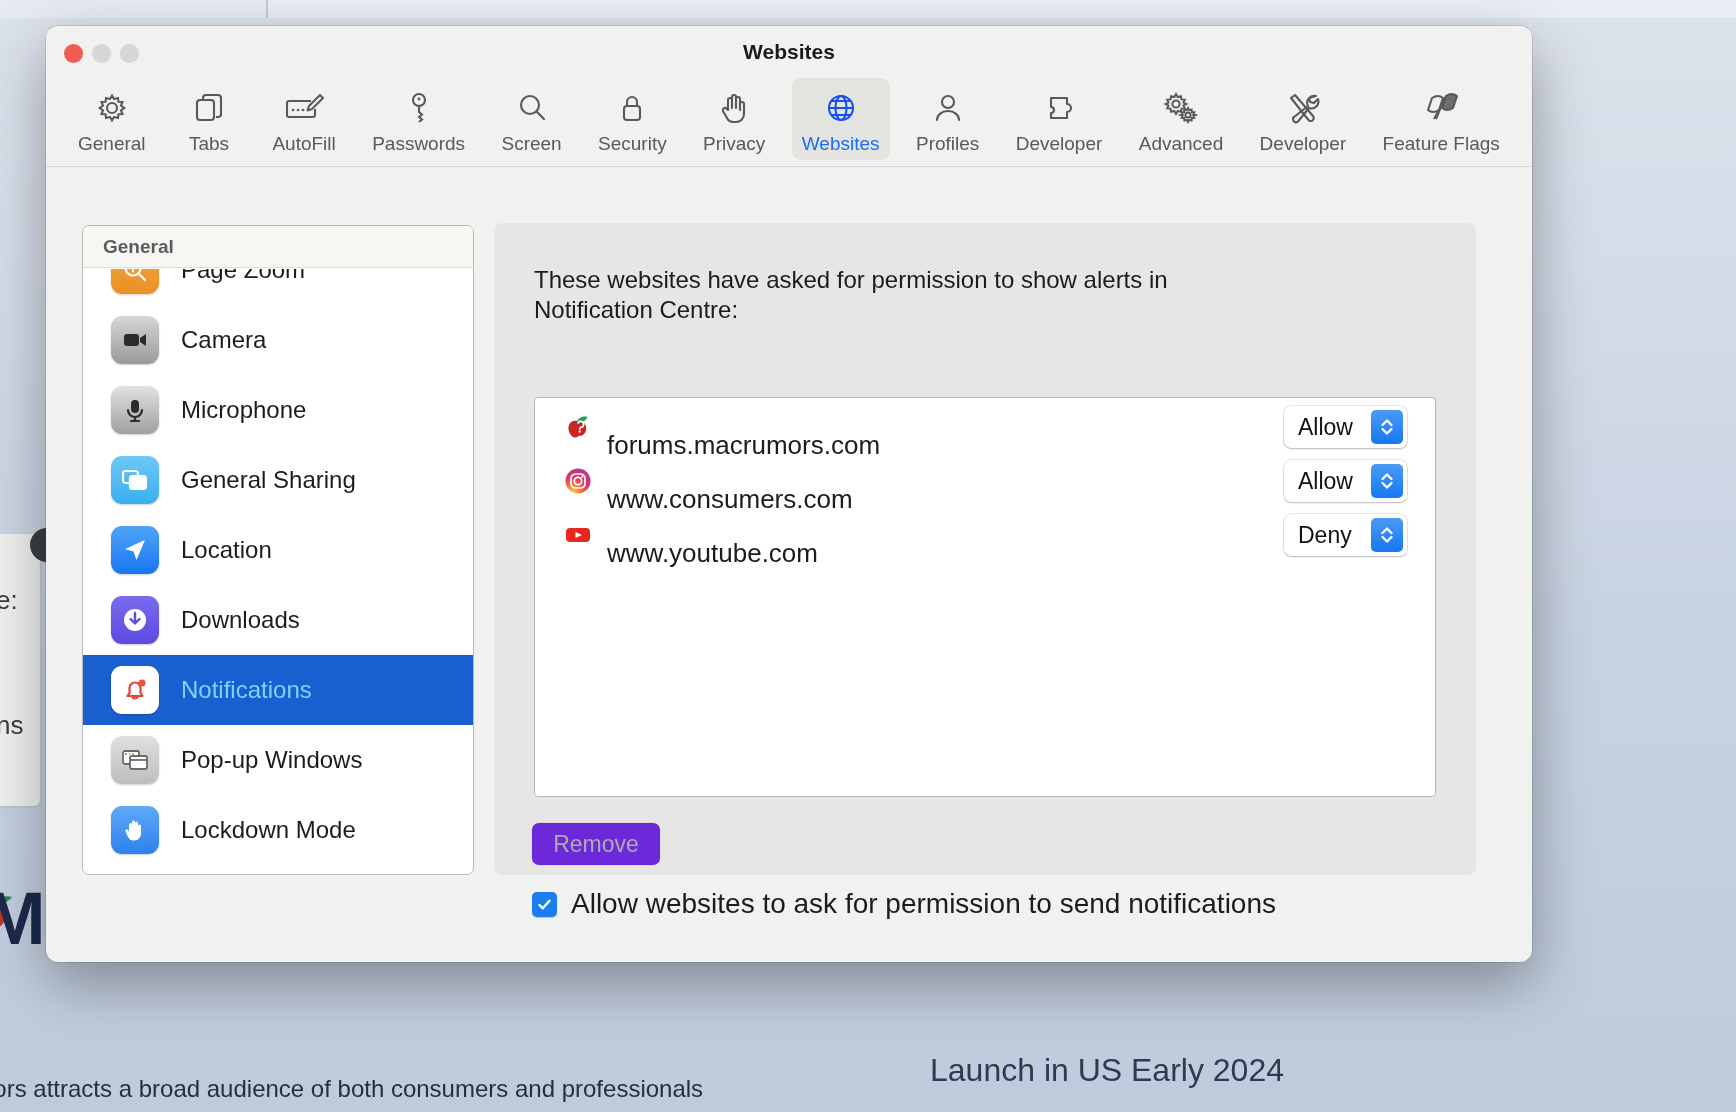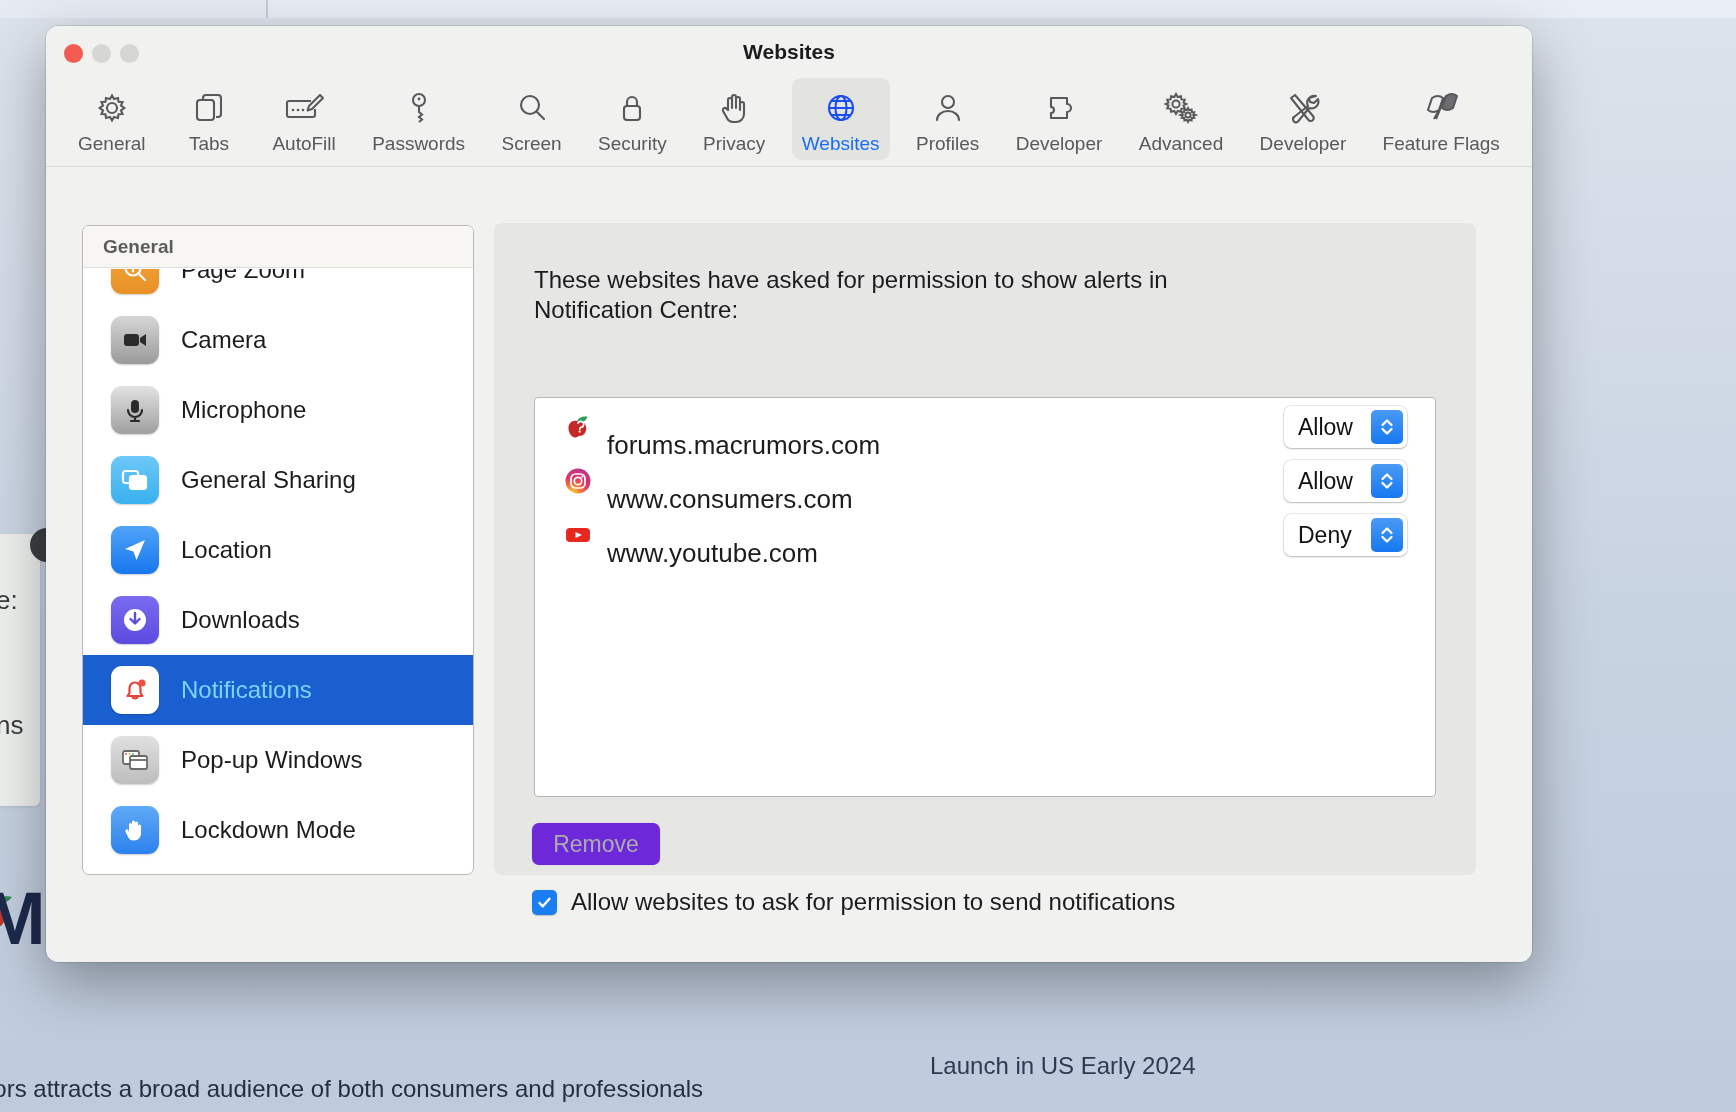--- a/index.html
+++ b/index.html
@@ -43,21 +43,21 @@
     letter-spacing: -2px; line-height: 1;
   }
   .bg-apple {
     position: absolute; left: -18px; top: 893px; width: 34px; height: 36px;
   }
   .bg-bottom-text {
     position: absolute; left: -40px; top: 1075px; font-size: 24px; color: #24303f;
     white-space: nowrap;
   }
   .bg-bottom-text2 {
-    position: absolute; left: 930px; top: 1052px; font-size: 24px; color: #2c3a52;
+    position: absolute; left: 930px; top: 1052px; font-size: 32px; color: #2c3a52;
     white-space: nowrap;
   }
 
   
   .window {
     position: absolute; left: 46px; top: 26px; width: 1486px; height: 936px;
     background: #f1f1ef; border-radius: 12px;
     box-shadow: 0 22px 60px rgba(0,0,0,.34), 0 0 0 0.5px rgba(0,0,0,.22);
     overflow: hidden;
   }
@@ -163,21 +163,21 @@
   }
   .allow-check {
     position: absolute; left: 38px; top: 665px; display: flex; align-items: center; gap: 14px;
   }
   .cbx {
     width: 25px; height: 25px; border-radius: 5px; background: #1a7ef0;
     display: flex; align-items: center; justify-content: center; flex: 0 0 25px;
     box-shadow: 0 0.5px 1px rgba(0,0,0,.2);
   }
   .cbx svg { display:block; }
-  .allow-label { font-size: 24px; color: #1c1c1e; white-space: nowrap; }
+  .allow-label { font-size: 28px; color: #1c1c1e; white-space: nowrap; }
 </style>
 </head>
 <body>
 
 <div id="root">
 
   <div class="bg">
     <div class="bg-card-top"></div>
     <div class="bg-card-top2"></div>
     <div class="bg-left-card"></div>

